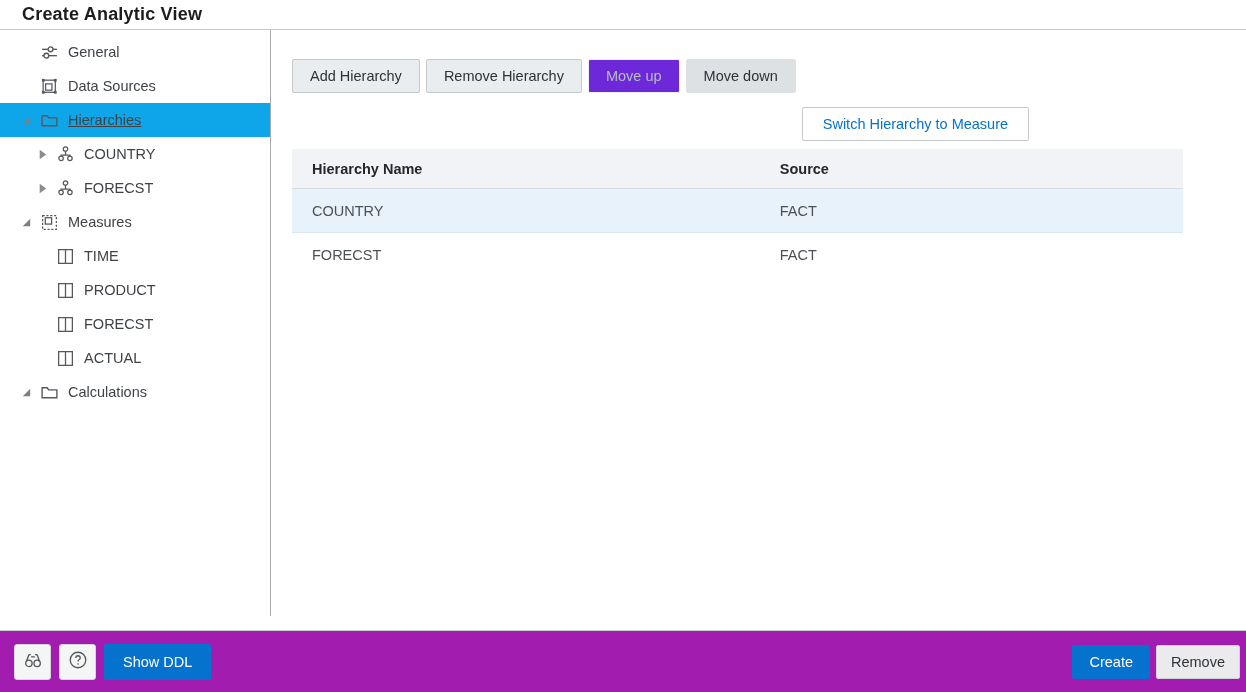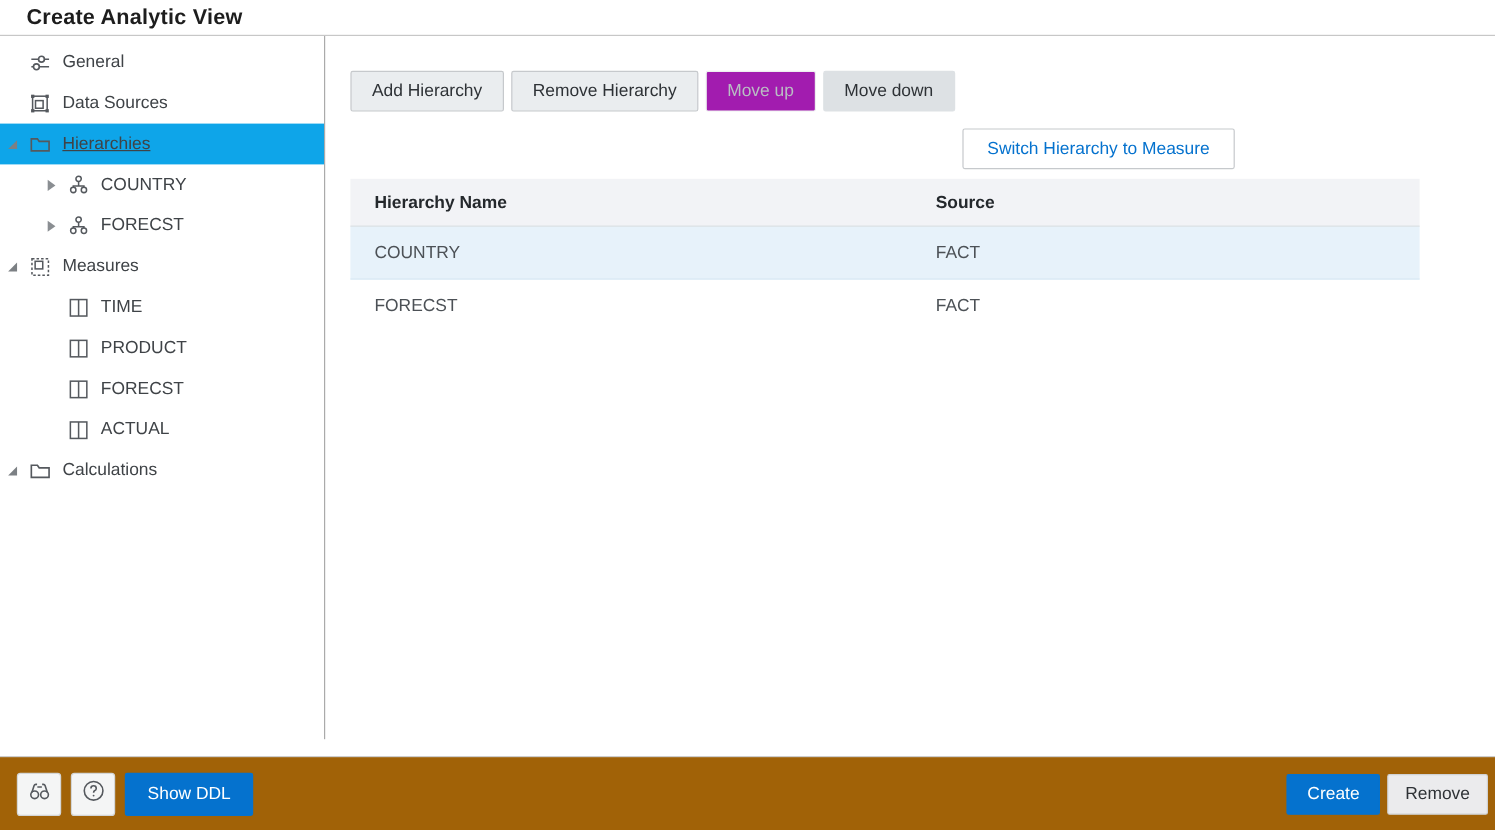--- a/index.html
+++ b/index.html
@@ -12,51 +12,51 @@
   .titlebar h1 { font-size:18px; font-weight:700; color:#1d1d1d; letter-spacing:.2px; }
 
   
   .layout { display:flex; height:586px; }
   .sidebar { width:271px; border-right:1px solid #aaaaaa; padding-top:5px; flex:none; }
   .main { flex:1; padding:29px 0 0 21px; }
 
   
   .tree-row { height:34px; display:flex; align-items:center; font-size:14.5px;
               color:#3f4347; white-space:nowrap; }
-  .tree-row.lvl0 { padding-left:4px; }
+  .tree-row.lvl0 { padding-left:20px; }
   .tree-row.lvl1 { padding-left:36px; }
   .tree-row.selected { background:#0ea5e9;text-decoration:underline; }
   .caret { width:20px; height:16px; display:flex; align-items:center; flex:none; }
   .caret svg { display:block; }
   .tree-icon { width:19px; height:19px; margin-right:9px; flex:none; }
   .tree-icon svg { display:block; }
 
   
   .toolbar { display:flex; }
   .btn { height:34px; padding:0 17px; font-size:14.5px; color:#2e3236;
          background:#eaedef; border:1px solid #c6c9cc; border-radius:2px;
          margin-right:6px; font-family:inherit; cursor:pointer; }
   .btn.flat { background:#dde1e4; border-color:#dde1e4; }
-  .btn.disabled { background:#a21caf; border-color:#edeff0; color:#b9bec3; cursor:default; }
+  .btn.disabled { background:#6d28d9; border-color:#edeff0; color:#b9bec3; cursor:default; }
   .btn.link-style { background:#fff; color:#0572ce; border-color:#c6c9cc; padding:0 20px;margin-top:48px; }
 
   
   .hier-table { width:891px; margin-top:8px; }
   .t-header { display:flex; height:40px; align-items:center; background:#f2f3f6;
               border-bottom:1px solid #d8dce0; }
   .t-header .cell { font-size:14.5px; font-weight:700; color:#24282c; }
   .t-row { display:flex; height:44px; align-items:center; font-size:14.5px; color:#4c5156; }
   .t-row.selected { background:#e7f2fa; border-bottom:1px solid #d8e8f4; }
   .cell { padding-left:20px; }
   .cell.c-name { width:52.5%; }
   .cell.c-source { width:47.5%; }
 
   
   .footer { position:absolute; left:0; right:0; bottom:0; height:62px;
-            border-top:1px solid #cdcdcd; background:#a16207; display:flex;
+            border-top:1px solid #cdcdcd; background:#a21caf; display:flex;
             align-items:center; padding:0 6px 0 14px; }
   .icon-btn { width:37px; height:36px; background:#f4f5f5; border:1px solid #d4d6d7;
               border-radius:3px; margin-right:8px; display:flex; align-items:center;
               justify-content:center; cursor:pointer; }
   .btn-primary { height:36px; padding:0 18px; background:#0572ce; color:#fff;
                  border:1px solid #0572ce; border-radius:2px; font-size:14.5px;
                  font-family:inherit; cursor:pointer; }
   .btn-primary.small { height:34px; padding:0 16px; }
   .btn-cancel { height:34px; padding:0 14px; background:#ebebed; color:#2e3236;
                 border:1px solid #d0d2d4; border-radius:2px; font-size:14.5px;

